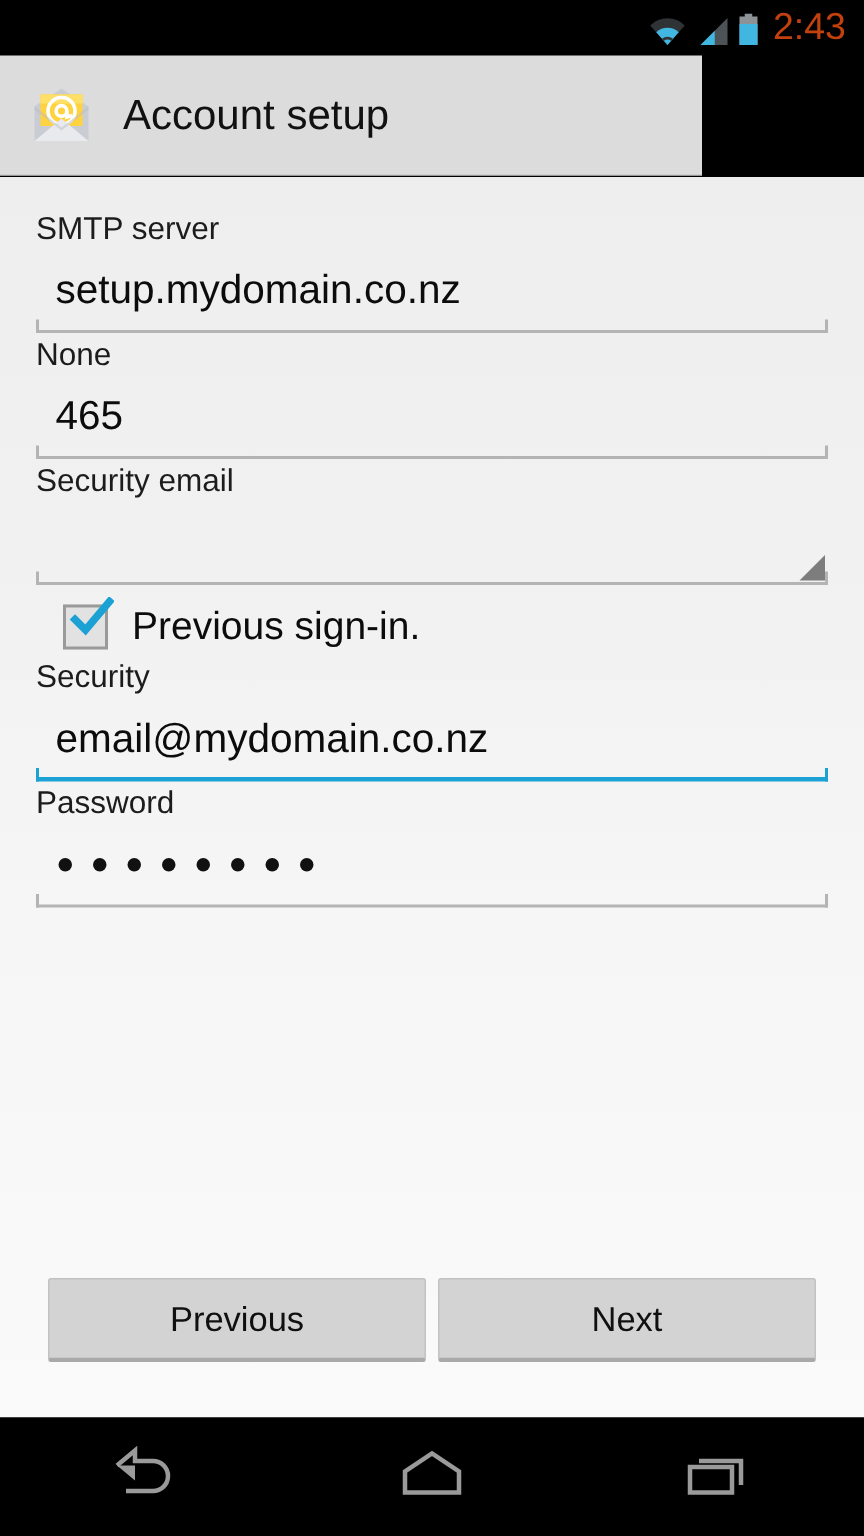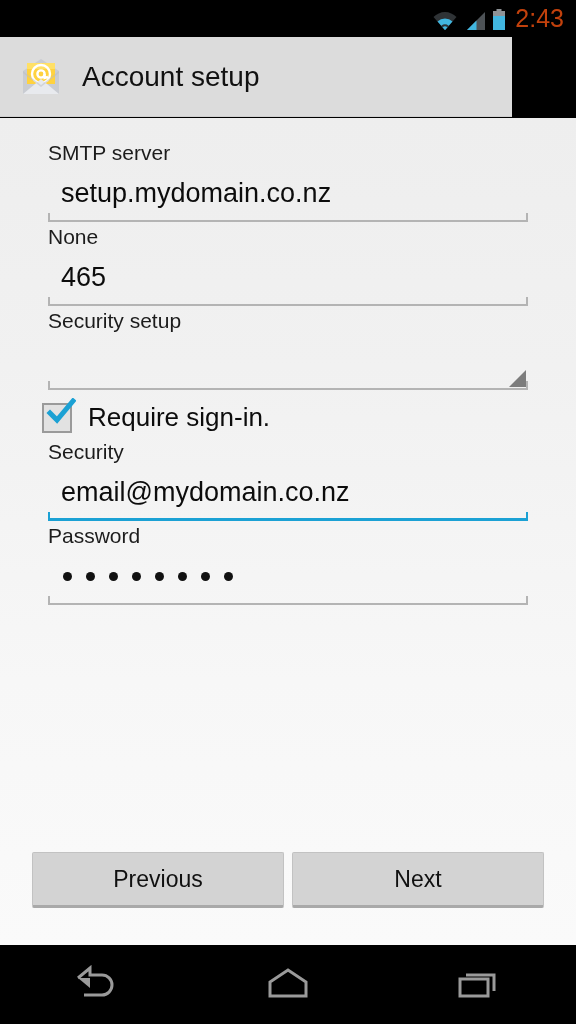--- a/index.html
+++ b/index.html
@@ -21,41 +21,41 @@
   .wifi-icon { width:26px; height:20px; position:relative; }
   .sig-icon  { width:22px; height:20px; position:relative; }
   .bat-icon  { width:14px; height:22px; position:relative; }
   .clock {
     color:#c2410c; font-size:25px; line-height:25px; margin-left:9px;
     letter-spacing:0px;
   }
 
   
   .actionbar {
-    position:absolute; top:37px; left:0; width:512px; height:80px;
+    position:absolute; top:37px; left:0; width:468px; height:80px;
     background:#dcdcdc;
     display:flex; align-items:center; padding-left:18px;
     border-bottom:1px solid #cfcfcf;
   }
   .app-icon { width:46px; height:46px; position:relative; flex:none; }
   .ab-title {
     font-size:28px; color:#111; margin-left:18px; font-weight:400;
   }
   .ab-shadow {
     position:absolute; top:117px; left:0; width:576px; height:4px;
     background:linear-gradient(to bottom, rgba(0,0,0,0.10), rgba(0,0,0,0));
   }
 
   
   .content {
     position:absolute; top:118px; left:0; width:576px; height:827px;
     background:linear-gradient(to bottom,#eeeeee 0%,#f1f1f1 30%,#f7f7f7 68%,#fafafa 100%);
     padding-top:22px;
   }
-  .field { position:relative; padding:0 48px; margin-bottom:2px; }
+  .field { position:relative; padding:0 24px; margin-bottom:2px; }
   .flabel {
     font-size:21px; color:#1c1c1c; padding-left:0px; margin-bottom:4px;
     display:block; line-height:26px;
   }
   .fvalue-wrap { position:relative; height:52px; }
   .fvalue {
     font-size:27px; color:#0c0c0c; padding-left:13px;
     line-height:46px; white-space:nowrap; display:block;
   }
   .underline {
@@ -177,36 +177,36 @@
 
     <div class="field">
       <span class="flabel">None</span>
       <div class="fvalue-wrap">
         <span class="fvalue">465</span>
         <span class="underline"></span>
       </div>
     </div>
 
     <div class="field">
-      <span class="flabel">Security setup</span>
+      <span class="flabel">Security email</span>
       <div class="fvalue-wrap">
         <span class="underline"></span>
         <span class="spin-arrow"></span>
       </div>
     </div>
 
     <div class="cbrow">
       <span class="cbox">
         <span class="tick">
           <svg width="30" height="30" viewBox="0 0 30 30">
             <path d="M4 15 L11 22 L27 3" fill="none" stroke="#1ba1d4" stroke-width="5" stroke-linecap="square" stroke-linejoin="miter"></path>
           </svg>
         </span>
       </span>
-      <span class="cblabel">Require sign-in.</span>
+      <span class="cblabel">Previous sign-in.</span>
     </div>
 
     <div class="field">
       <span class="flabel">Security</span>
       <div class="fvalue-wrap">
         <span class="fvalue">email@mydomain.co.nz</span>
         <span class="underline focused"></span>
       </div>
     </div>
 

